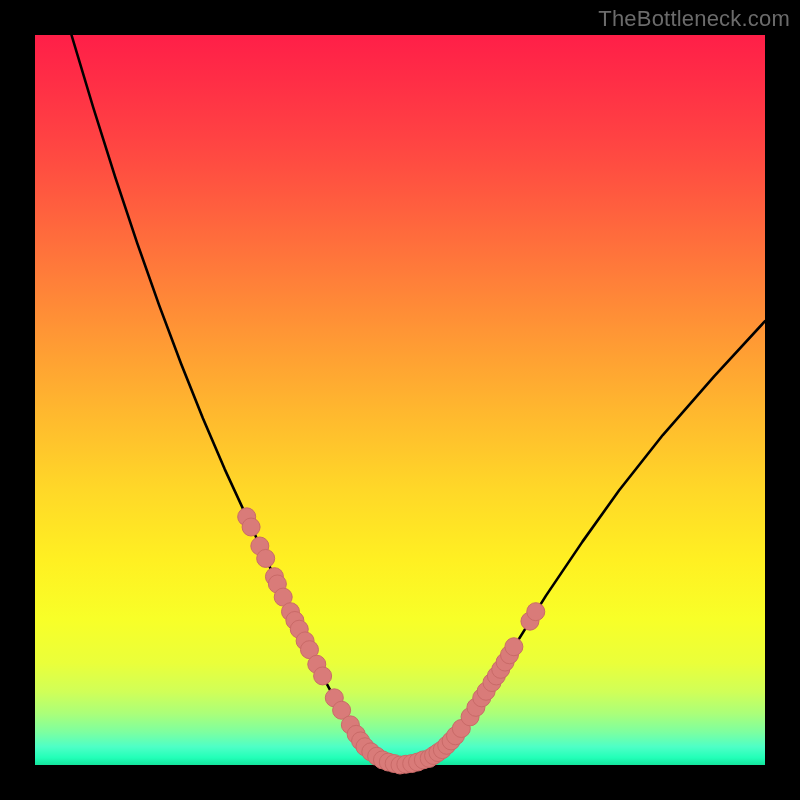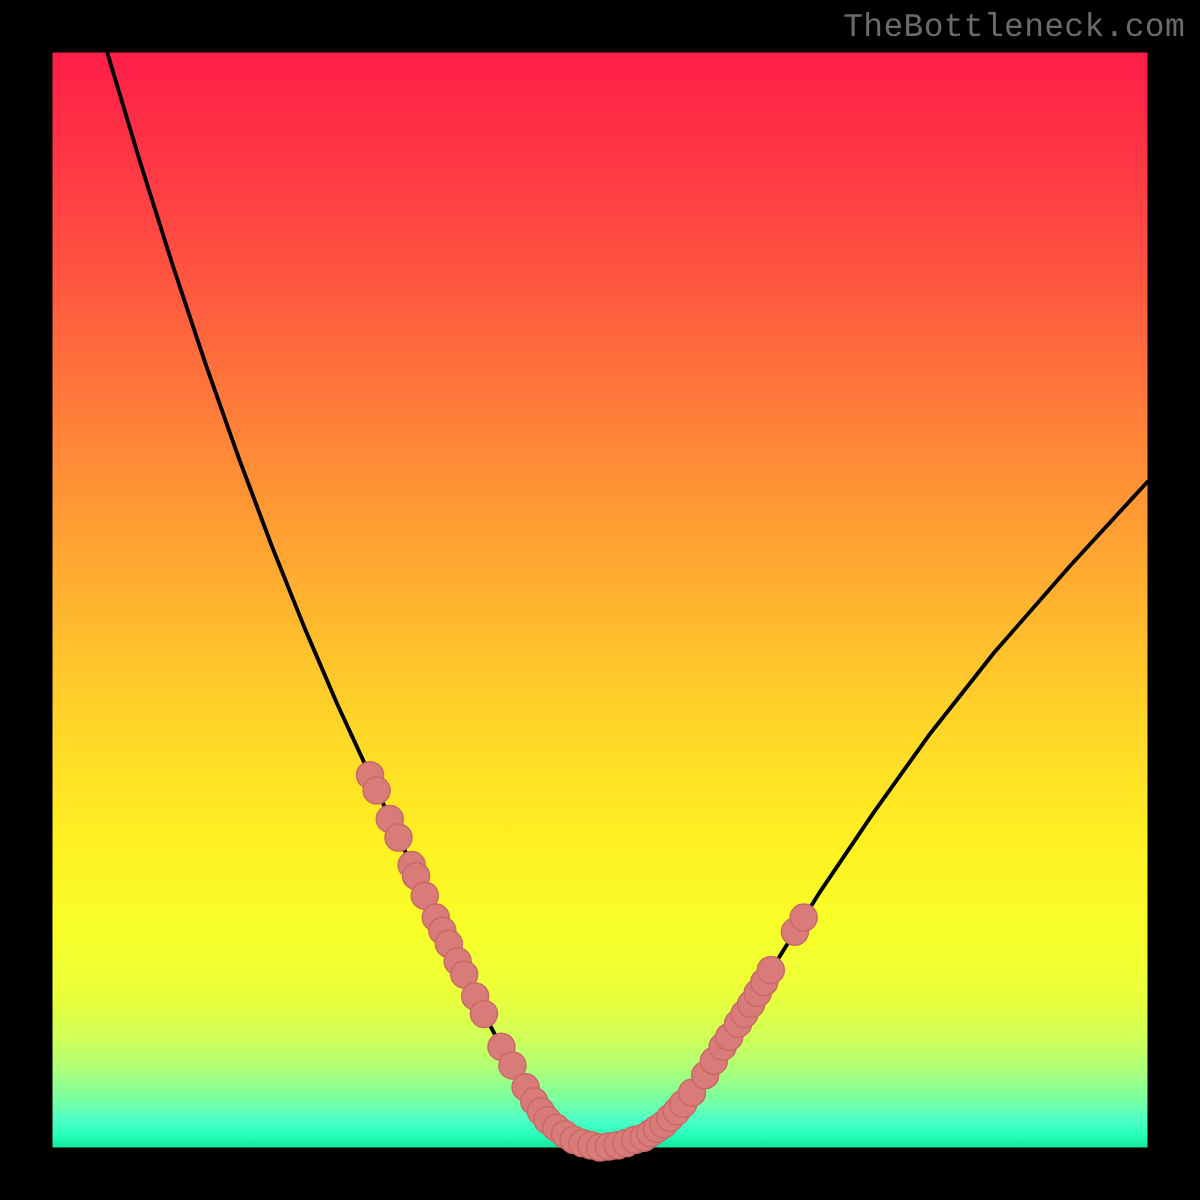--- a/index.html
+++ b/index.html
@@ -11,21 +11,20 @@
     overflow: hidden;
     font-family: Arial, Helvetica, sans-serif;
   }
   .frame {
     position: absolute;
     left: 0;
     top: 0;
     width: 800px;
     height: 800px;
     background: #000;
-    font-family: Liberation Mono, monospace;
   }
   .plot {
     position: absolute;
     left: 35px;
     top: 35px;
     width: 730px;
     height: 730px;
     
     background: linear-gradient(to bottom,
       #ff1f48 0%,

